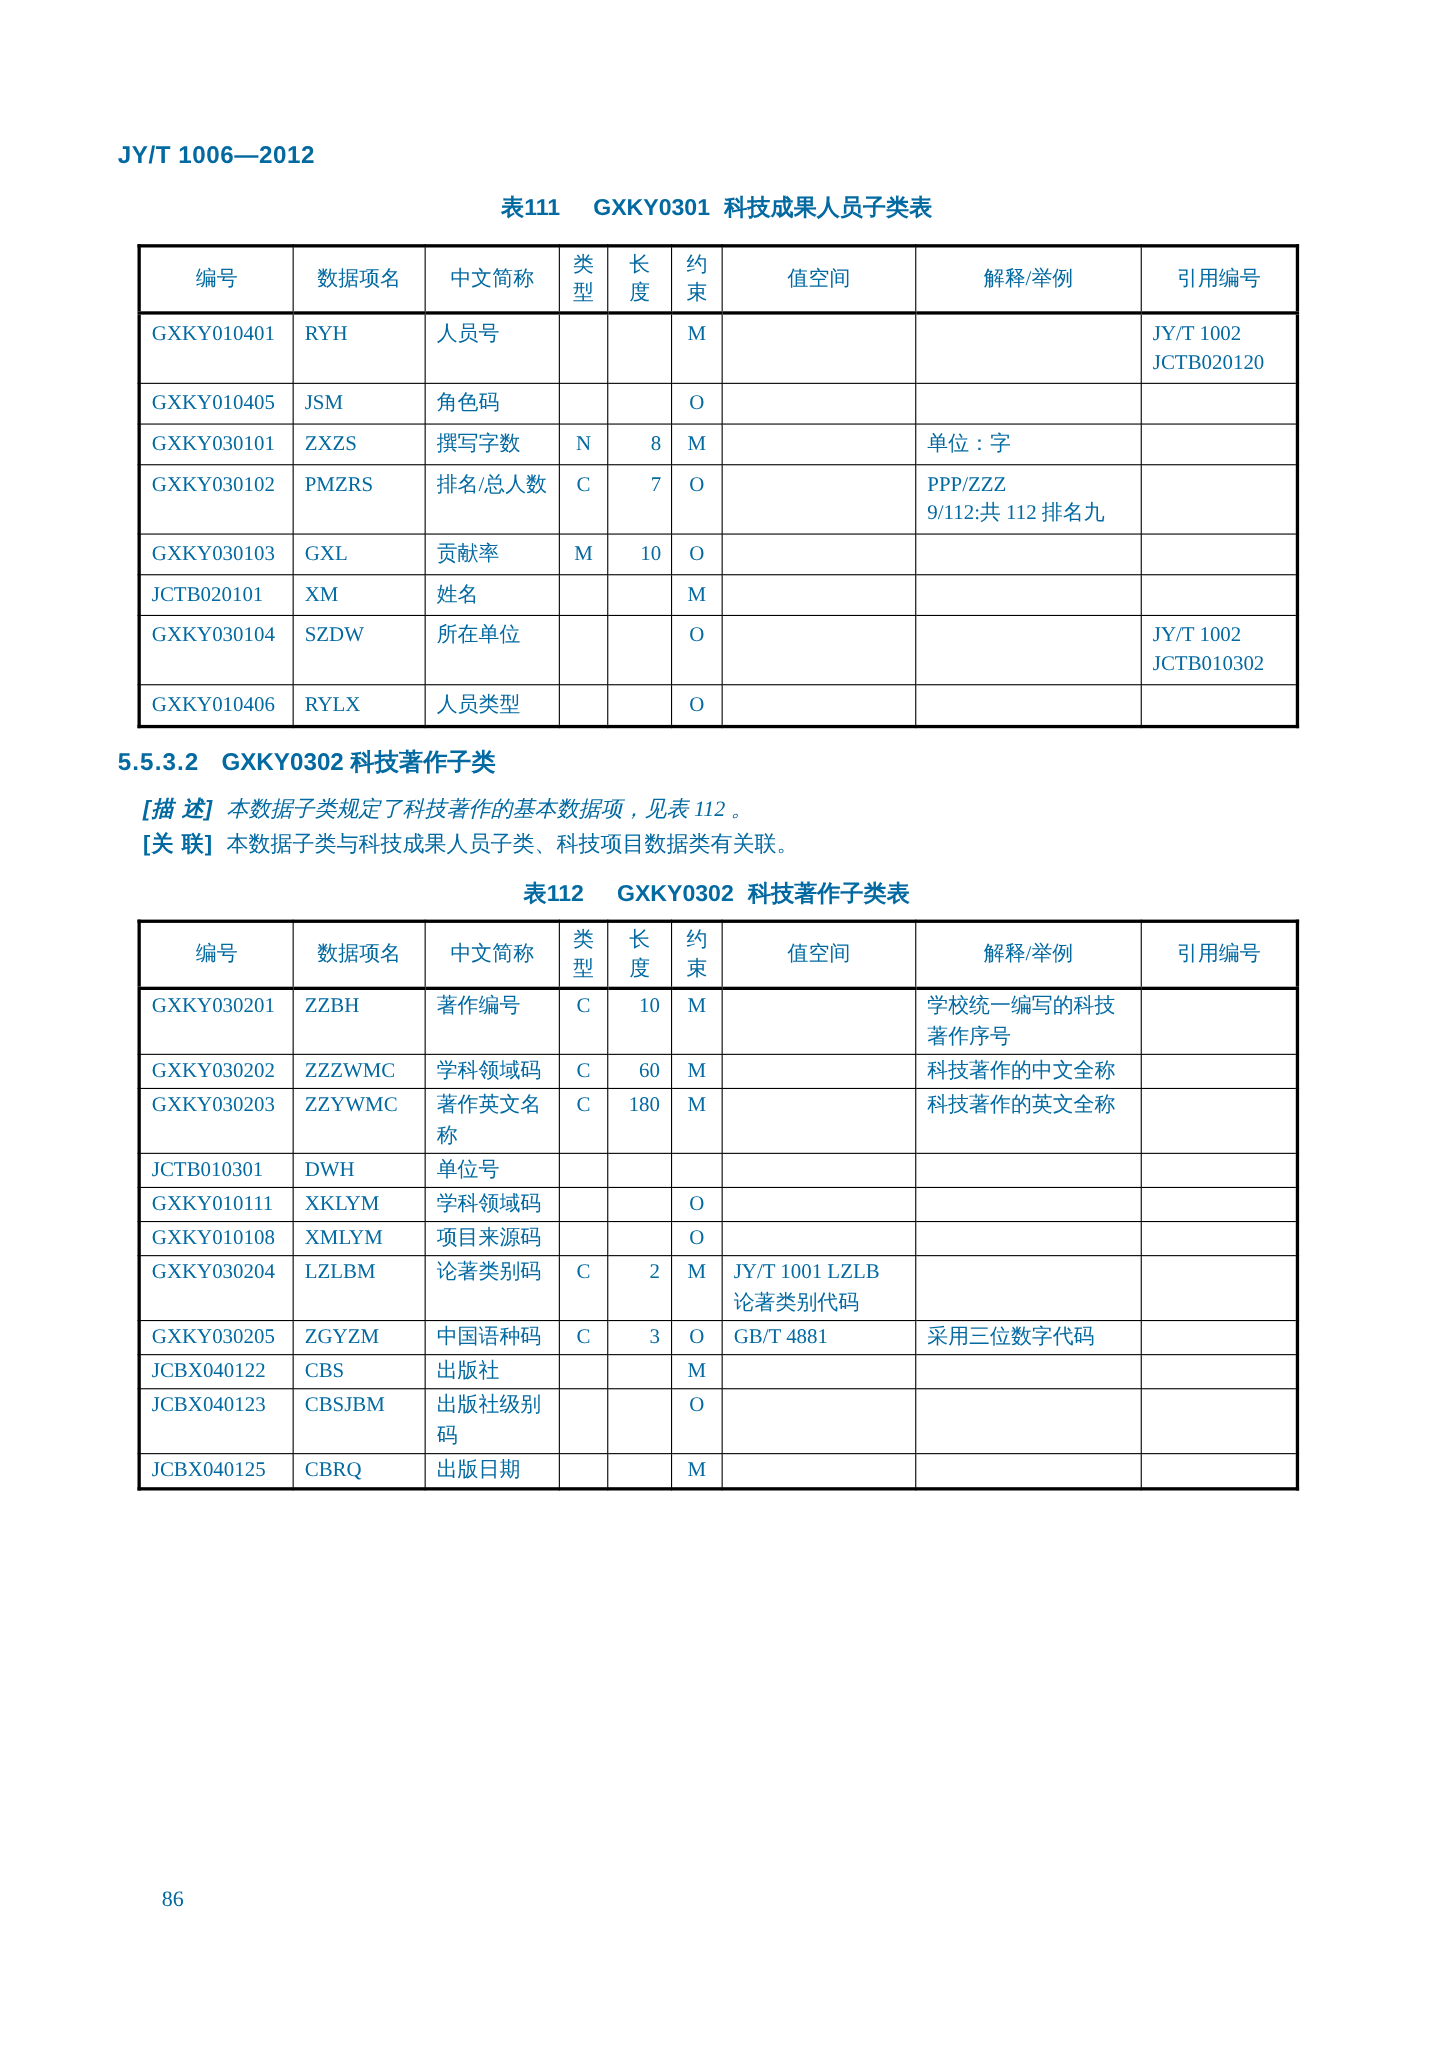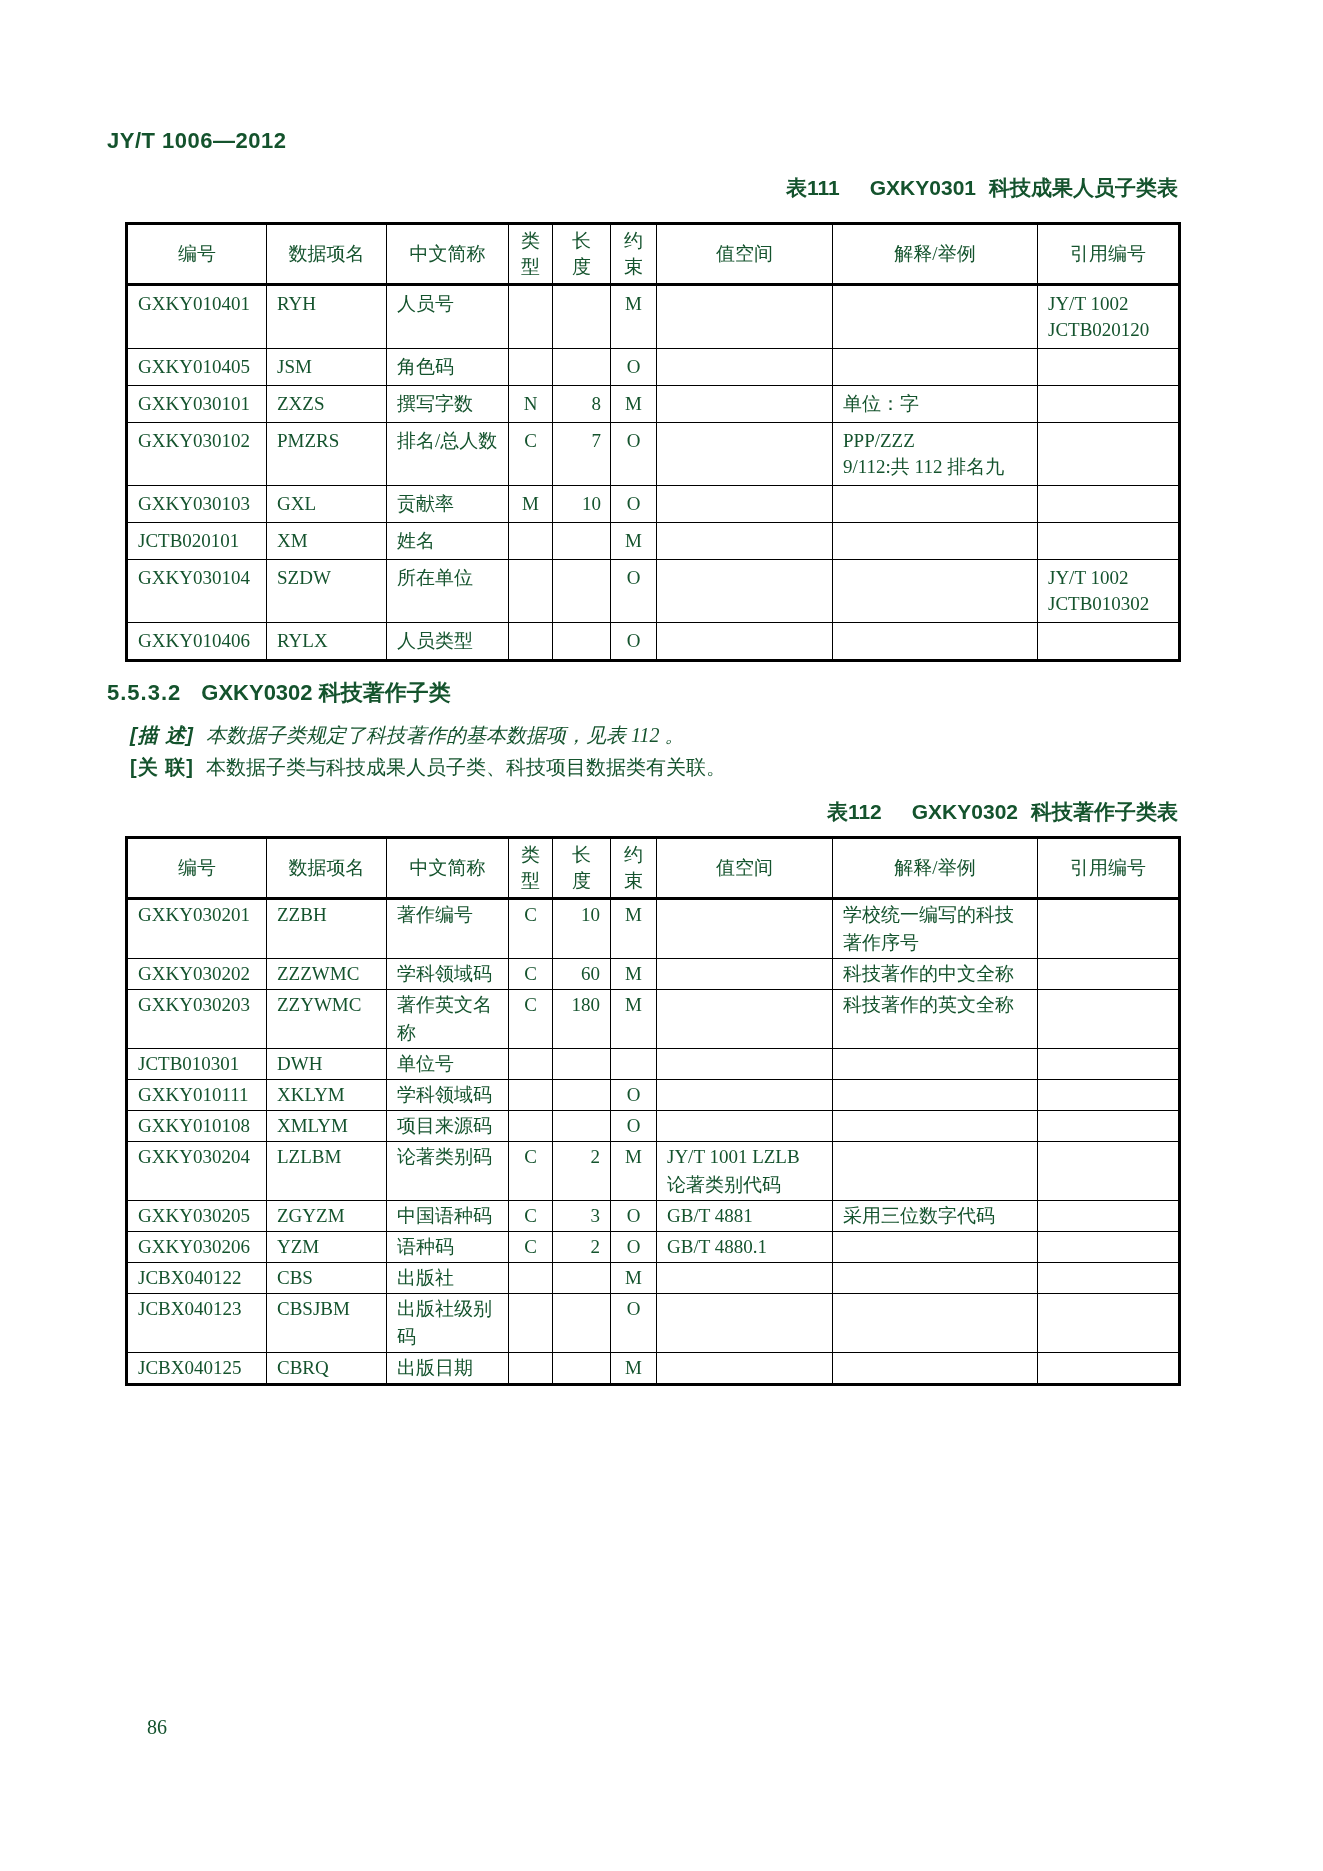--- a/index.html
+++ b/index.html
@@ -2,38 +2,38 @@
 <html><head>
 <meta charset="utf-8">
 <style>
   html, body { margin: 0; padding: 0; background: #ffffff; }
   .page {
     position: relative;
     width: 1323px;
     height: 1859px;
     margin: 0 auto;
     background: #ffffff;
-    color: #14532d;
+    color: #0369a1;
     font-family: "Liberation Serif", "DejaVu Serif", serif;
     overflow: hidden;
   }
   .doc-number {
     position: absolute;
     left: 107px;
     top: 128px;
     font-family: "Liberation Sans", "DejaVu Sans", sans-serif;
     font-weight: 600;
     font-size: 22px;
     letter-spacing: 0.5px;
   }
   .caption {
     position: absolute;
     left: 125px;
     width: 1053px;
-    text-align: right;
+    text-align: center;
     font-family: "Liberation Sans", "DejaVu Sans", sans-serif;
     font-weight: 700;
     font-size: 21px;
     white-space: nowrap;
   }
   #caption-111 { top: 174px; }
   #caption-112 { top: 798px; }
   .caption .cap-code { margin-left: 30px; margin-right: 13px; }
 
   table.std-table {
@@ -366,31 +366,20 @@
           <td class="c1">ZGYZM</td>
           <td class="c2">中国语种码</td>
           <td class="c3">C</td>
           <td class="c4">3</td>
           <td class="c5">O</td>
           <td class="c6">GB/T 4881</td>
           <td class="c7">采用三位数字代码</td>
           <td class="c8"></td>
         </tr>
         <tr>
-          <td class="c0">GXKY030206</td>
-          <td class="c1">YZM</td>
-          <td class="c2">语种码</td>
-          <td class="c3">C</td>
-          <td class="c4">2</td>
-          <td class="c5">O</td>
-          <td class="c6">GB/T 4880.1</td>
-          <td class="c7"></td>
-          <td class="c8"></td>
-        </tr>
-        <tr>
           <td class="c0">JCBX040122</td>
           <td class="c1">CBS</td>
           <td class="c2">出版社</td>
           <td class="c3"></td>
           <td class="c4"></td>
           <td class="c5">M</td>
           <td class="c6"></td>
           <td class="c7"></td>
           <td class="c8"></td>
         </tr>

